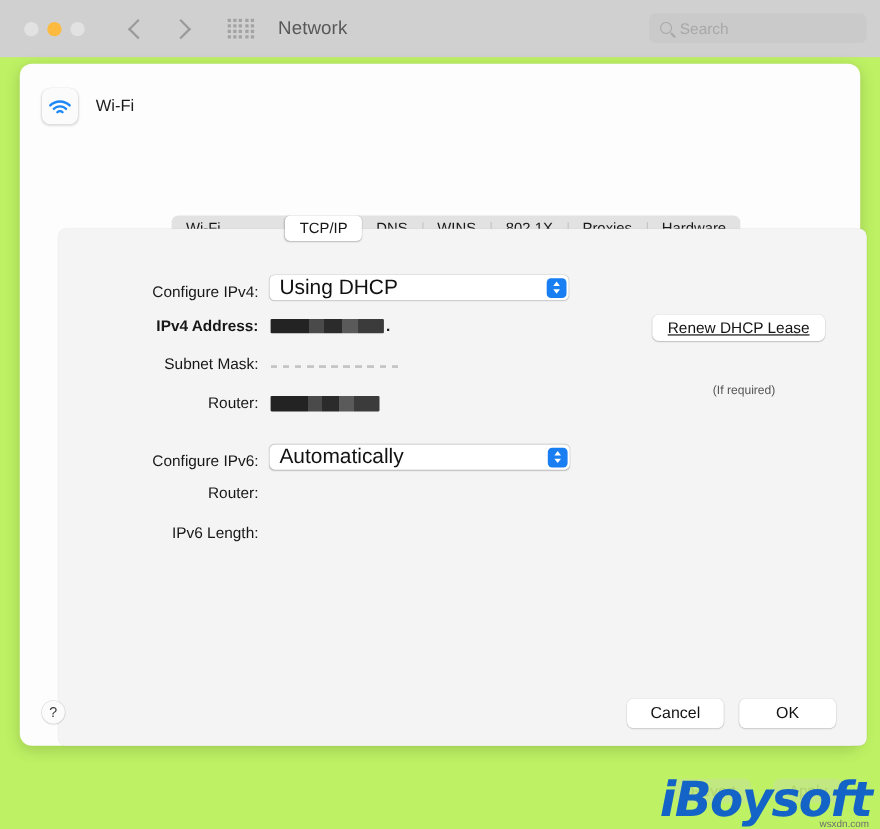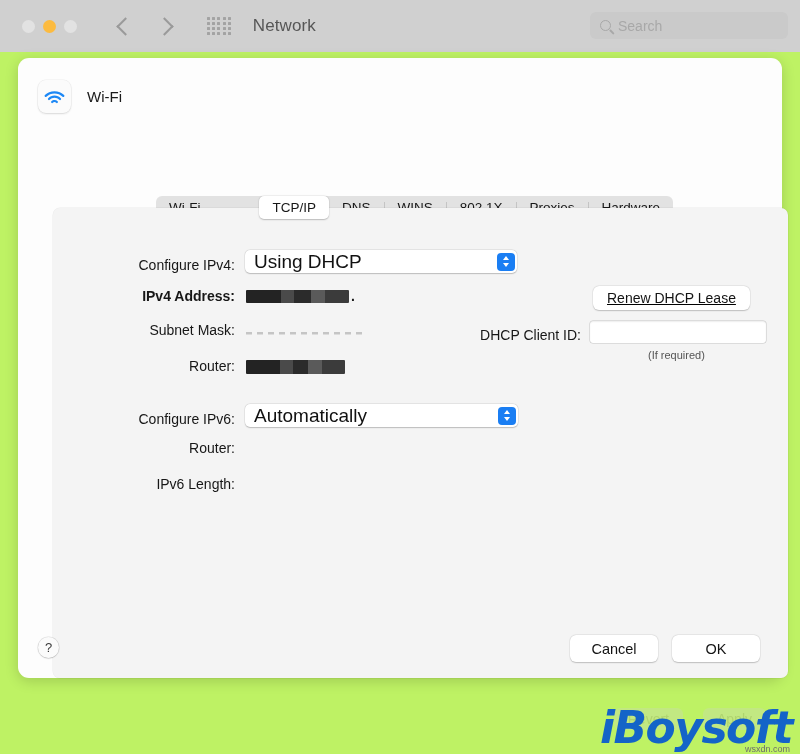--- a/index.html
+++ b/index.html
@@ -465,24 +465,20 @@
         <div class="lbl" style="width:182px;">Router:</div>
         <div style="margin-left:11px;">
           <div class="redact" style="width:99px; height:14px;"></div>
         </div>
       </div>
 
       <div class="row" style="left:540px; top:78px;text-decoration:underline;">
         <div class="btn">Renew DHCP Lease</div>
       </div>
 
-      <div class="row" style="left:370px; top:113px;">
-        <div class="lbl" style="width:158px;">DHCP Client ID:</div>
-        <div class="field" style="width:176px; margin-left:9px;"></div>
-      </div>
       <div class="row" style="left:595px; top:141px;">
         <div class="hint">(If required)</div>
       </div>
 
       <div class="row" style="left:0; top:196px; width:470px;">
         <div class="lbl" style="width:182px;">Configure IPv6:</div>
         <div class="popup" style="width:273px; margin-left:10px;">
           <span class="popup-val">Automatically</span>
           <span class="popup-arrow">
             <span class="a up"></span>

